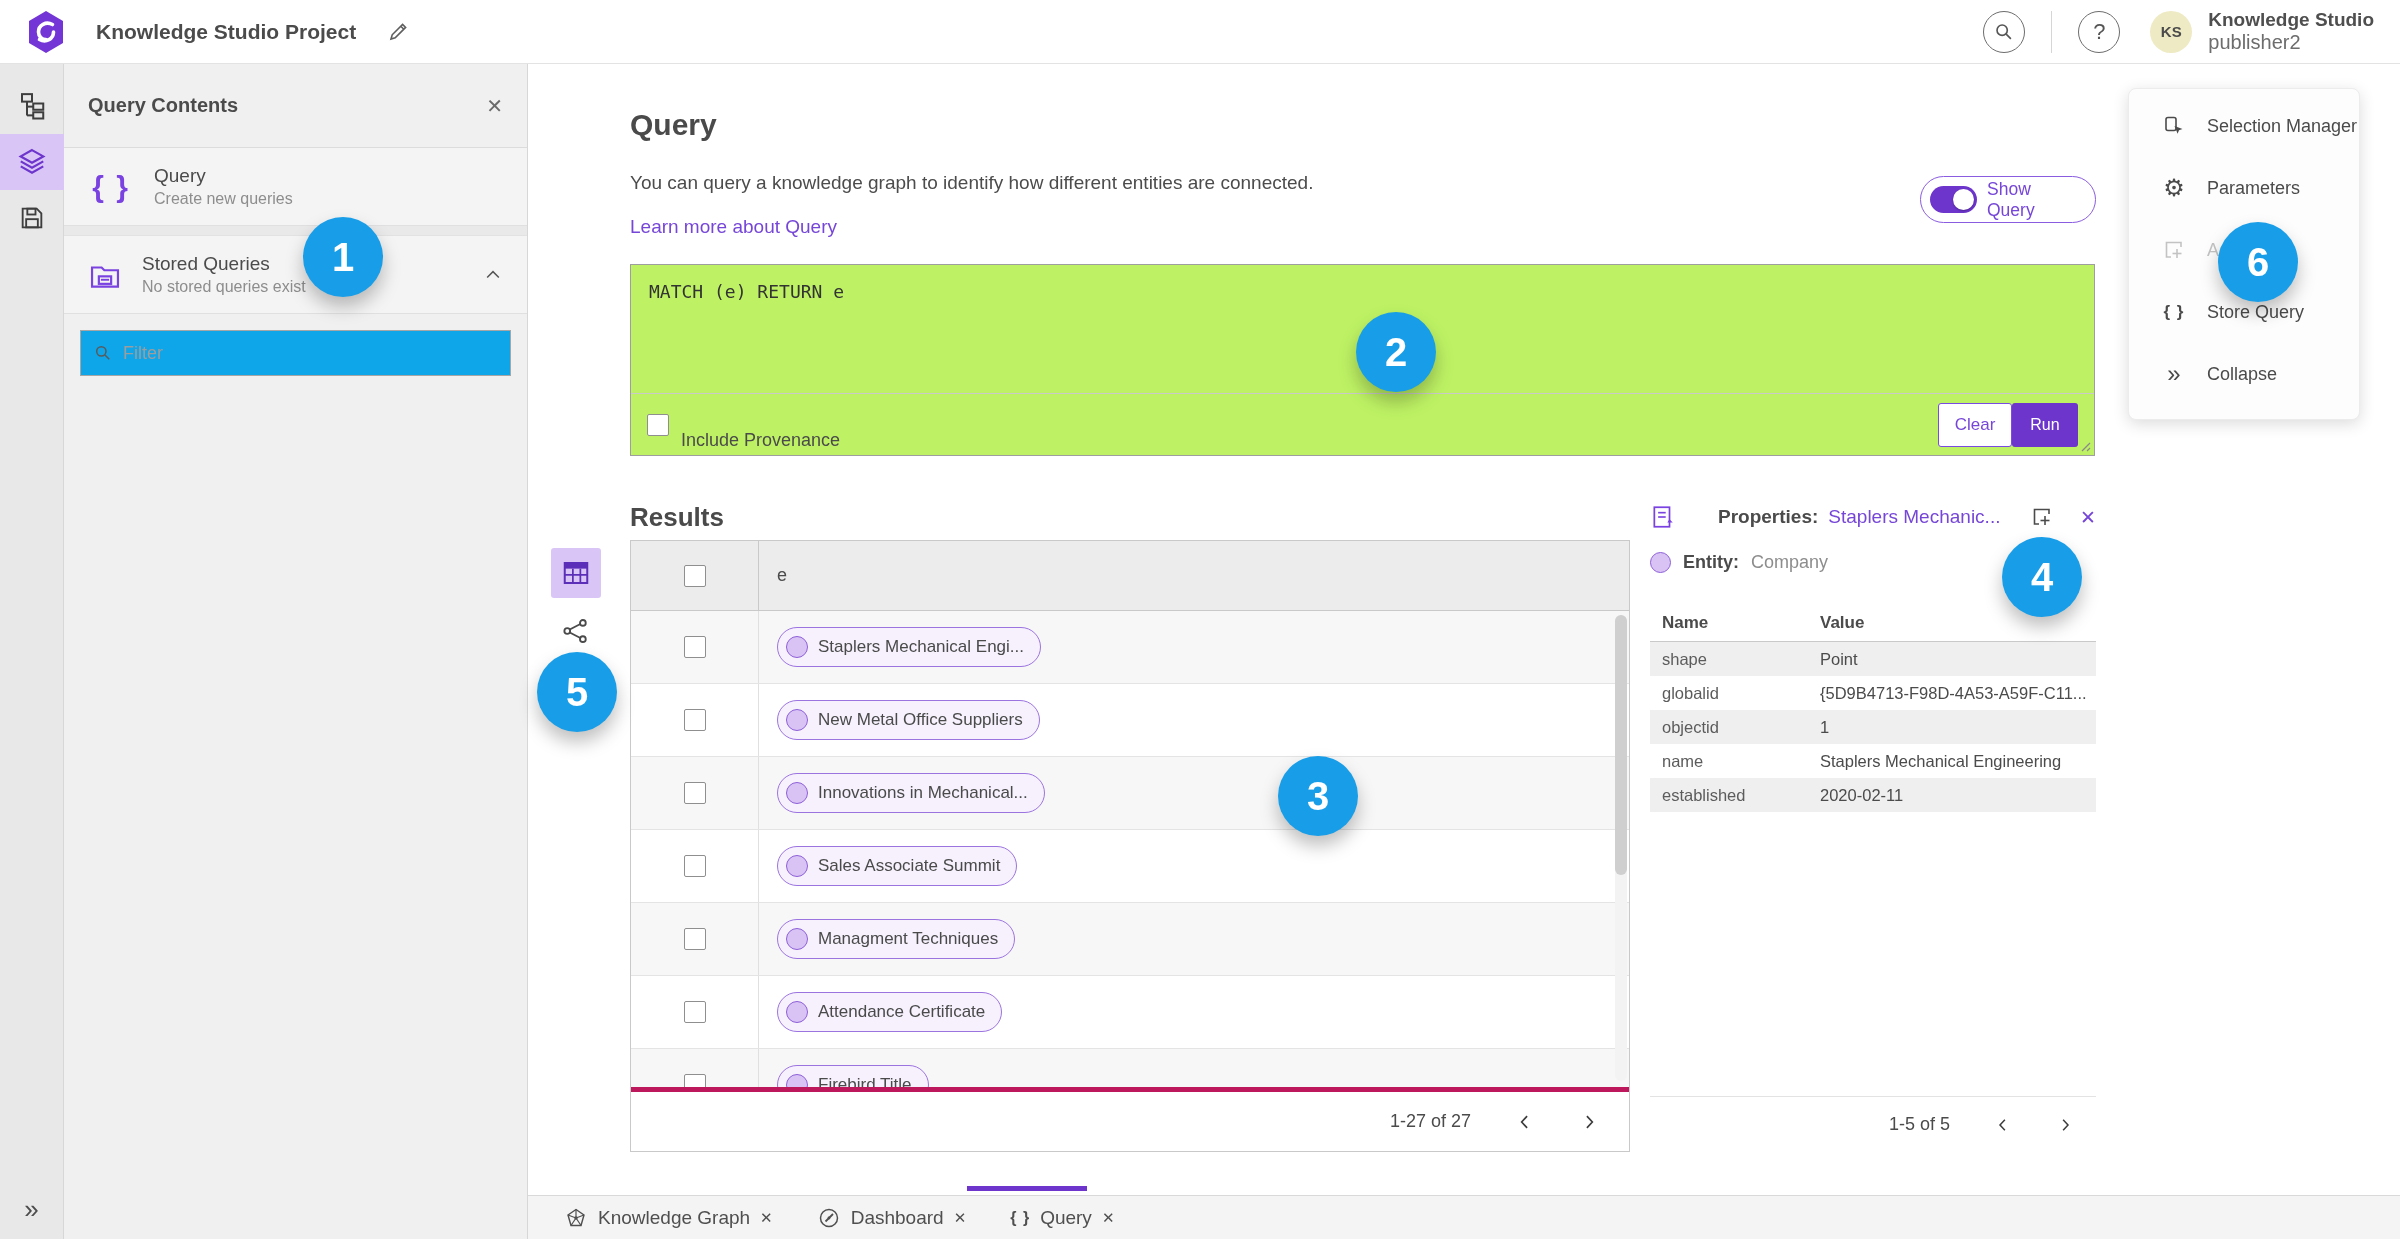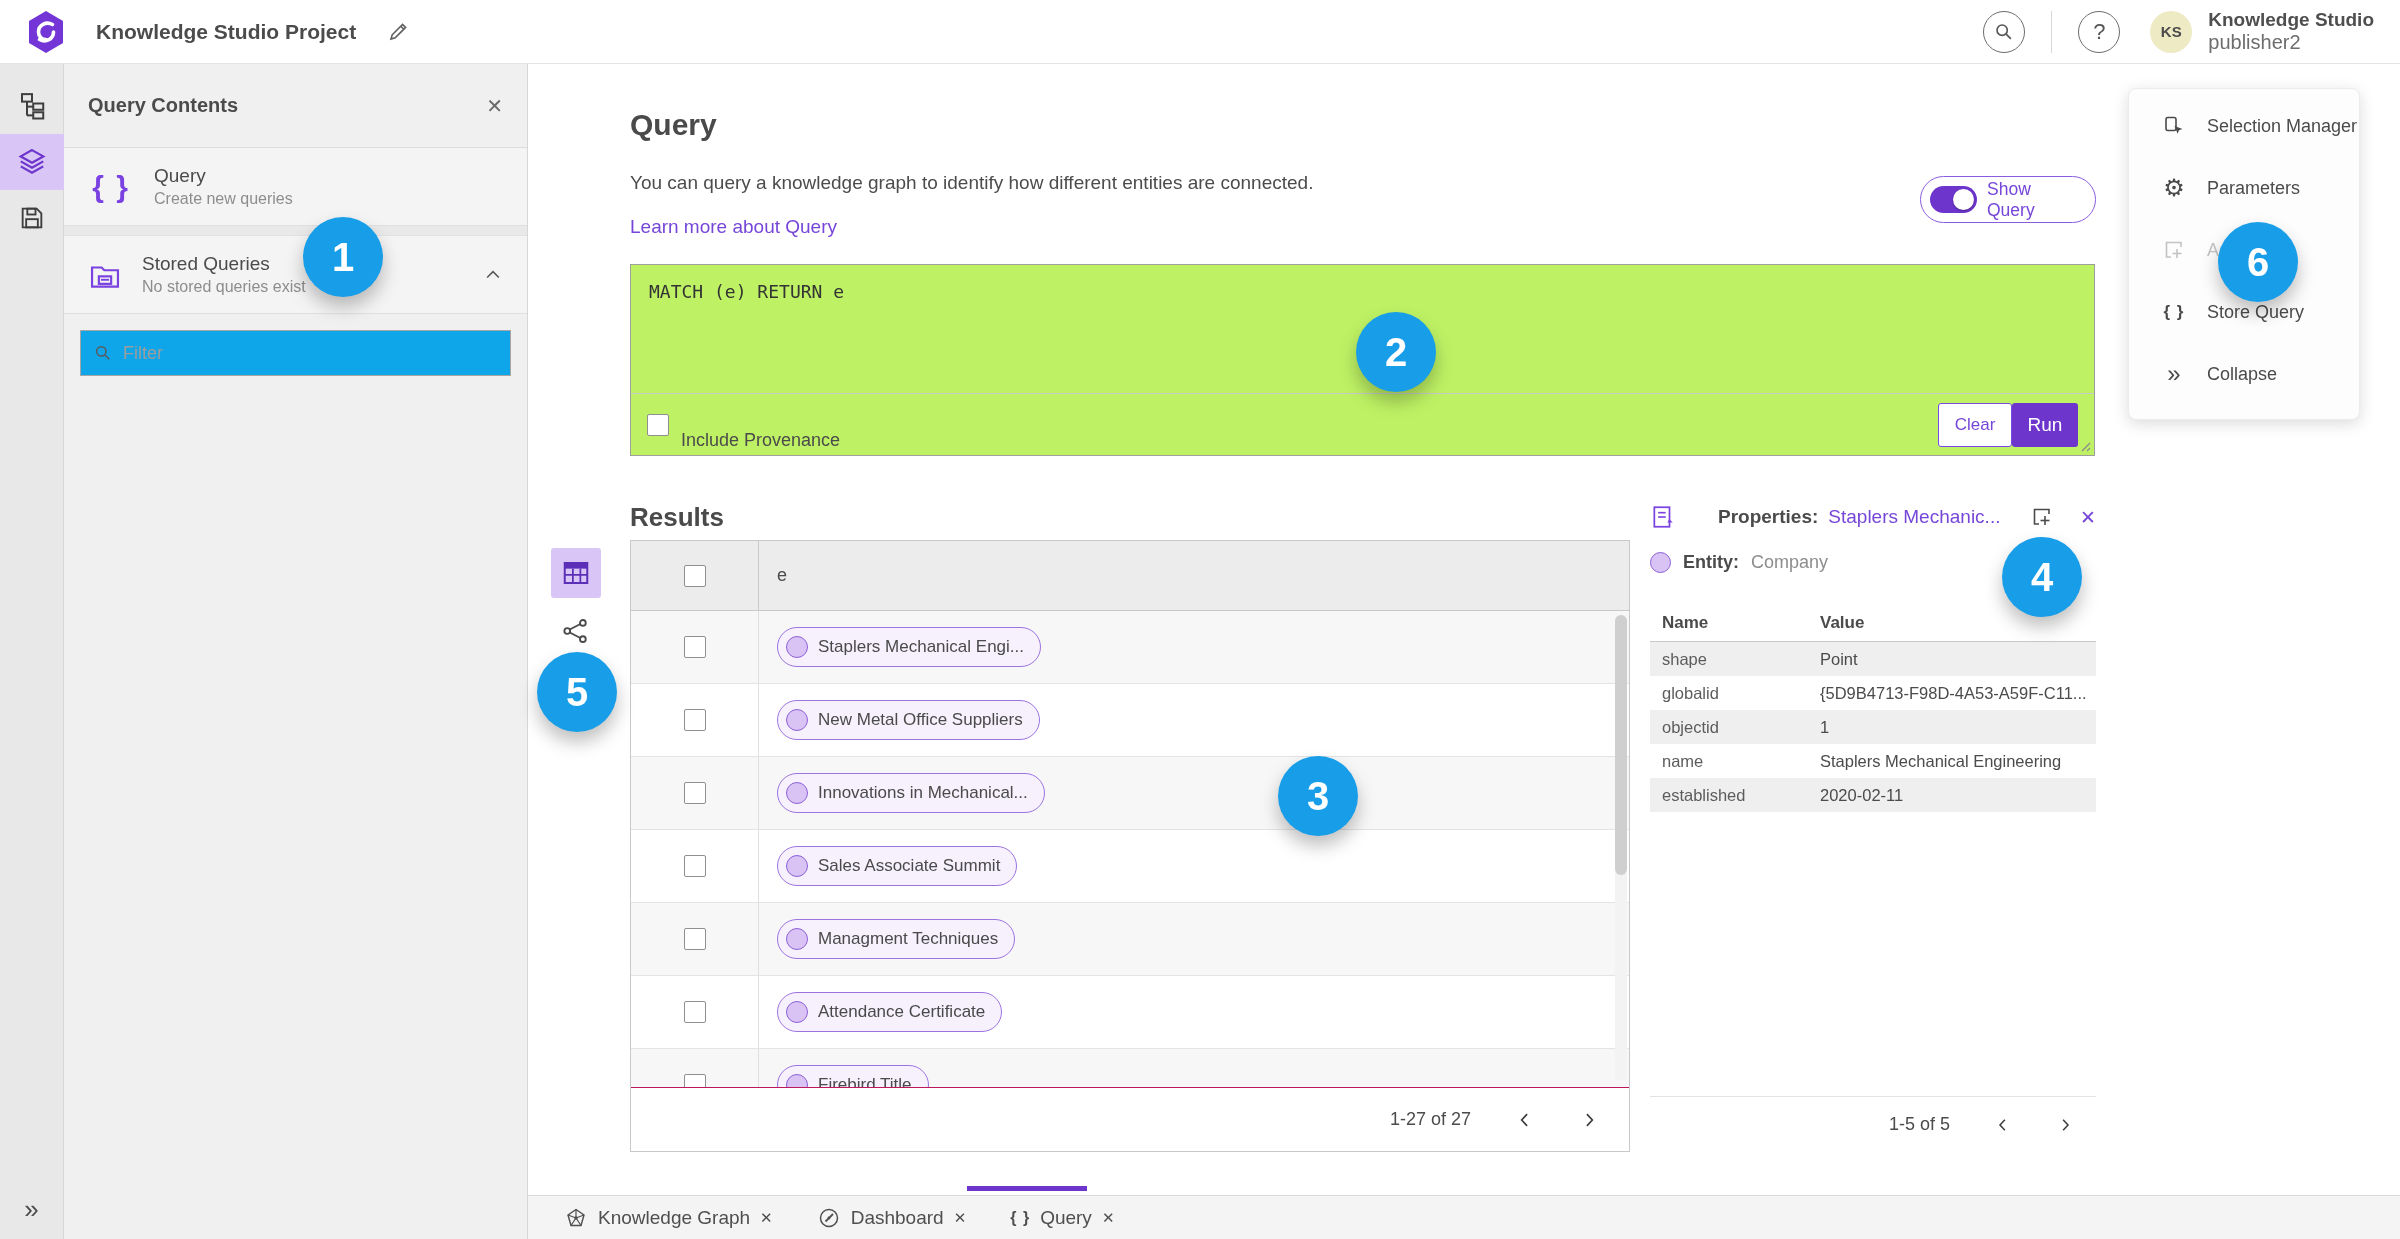--- a/index.html
+++ b/index.html
@@ -73,21 +73,21 @@
   .qbox { position:absolute; left:102px; top:200px; width:1465px; height:192px; border:1px solid #9e9e9e; background:#bef264; }
   .qtext { position:relative; height:128px; padding:16px 18px; font-family:"DejaVu Sans Mono","Liberation Mono",monospace;
            font-size:18px; color:#333; white-space:pre; cursor:text; }
   .qresize { position:absolute; right:3px; bottom:3px; color:#8a8a8a; }
   .qfooter { border-top:1px solid #c9c9c9; height:62px; display:flex; align-items:center; padding:0 16px; }
   .cb { width:22px; height:22px; border:1.5px solid #8f8f8f; background:#fff; border-radius:2px; flex:0 0 auto; cursor:pointer;}
   .qfooter .pl { font-size:18px; color:#4b4b4b; margin-left:12px;margin-top:32px; }
   .qfooter .sp { flex:1; }
   .btn-clear { width:74px; height:44px; border:1.6px solid #7a4be0; border-radius:3px; background:#fff; color:#7646d8;
                font-size:17px; display:flex; align-items:center; justify-content:center; cursor:pointer; }
-  .btn-run { width:66px; height:44px; background:#6d35cc; border-radius:3px; color:#fff; font-size:19px;
+  .btn-run { width:66px; height:44px; background:#6d35cc; border-radius:3px; color:#fff; font-size:16px;
              display:flex; align-items:center; justify-content:center; cursor:pointer;text-align:center; }
 
   .h2 { position:absolute; left:102px; top:438px; font-size:26px; font-weight:700; color:#4a4a4a; }
 
   .viewbtn { position:absolute; left:23px; top:484px; width:50px; height:50px; background:#d9c6f6; border-radius:3px;
              display:flex; align-items:center; justify-content:center; color:#5c2fb8; cursor:pointer; }
   .graphbtn { position:absolute; left:33px; top:552px; color:#4a4a4a; cursor:pointer; }
 
   .rtable { position:absolute; left:102px; top:476px; width:1000px; height:612px; border:1px solid #c9c9c9; background:#fff; }
   .rt-head { height:70px; background:#ececec; border-bottom:1px solid #c9c9c9; display:flex; align-items:center; }
@@ -97,21 +97,21 @@
   .rt-body { height:476px; overflow:hidden; position:relative; }
   .rt-row { height:73px; display:flex; align-items:center; border-bottom:1px solid #e4e4e4; }
   .rt-row:nth-child(odd) { background:#f7f7f7; }
   .rt-row .rt-c1 { border-right:1px solid #e0e0e0; }
   .pill { display:inline-flex; align-items:center; gap:10px; height:40px; padding:0 16px 0 8px; margin-left:18px;
           border:1.6px solid #9c74e0; border-radius:20px; background:#f6f1fd; cursor:pointer; }
   .pill-dot { width:22px; height:22px; border-radius:50%; background:#d9c3f4; border:1.5px solid #8d60d8; }
   .pill .pl { font-size:17px; color:#4a4a4a; }
   .scrolltrack { position:absolute; right:2px; top:4px; width:12px; height:466px; background:#f3f3f3; border-radius:6px; }
   .scrollthumb { position:absolute; left:0; top:0; width:12px; height:260px; background:#cfcfcf; border-radius:6px; cursor:grab;}
-  .rt-foot { height:64px; border-top:1px solid #be185d; display:flex; align-items:center; justify-content:flex-end;
+  .rt-foot { height:64px; border-top:5px solid #be185d; display:flex; align-items:center; justify-content:flex-end;
              gap:44px; padding-right:30px; }
   .pg-text { font-size:18px; color:#4b4b4b; }
   .pg-btn { color:#3c3c3c; cursor:pointer; }
 
   
   .props { position:absolute; left:1122px; top:440px; width:446px; height:648px; }
   .pp-head { display:flex; align-items:center; gap:10px; }
   .pp-head .lab { font-size:19px; font-weight:700; color:#4b4b4b;margin-left:32px; }
   .pp-head .lnk { font-size:19px; color:#7646d8; white-space:nowrap; overflow:hidden; text-overflow:ellipsis; max-width:210px; cursor:pointer;}
   .pp-head .sp { flex:1; }

